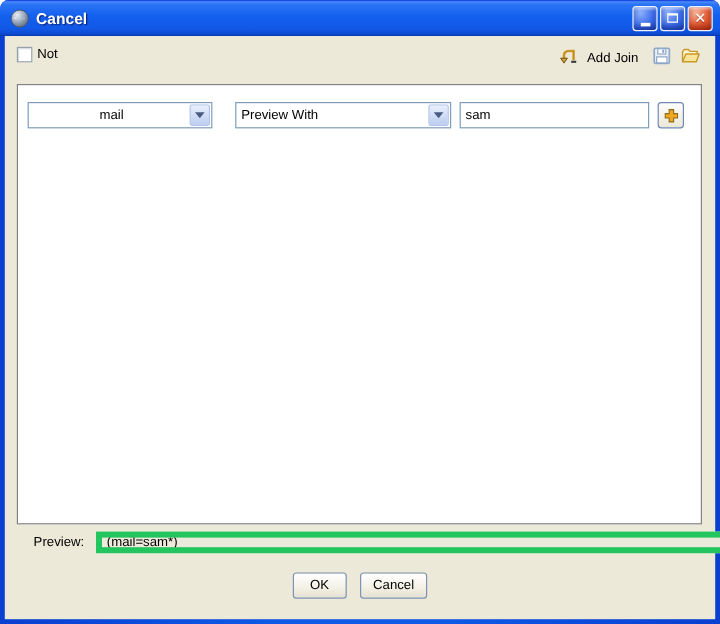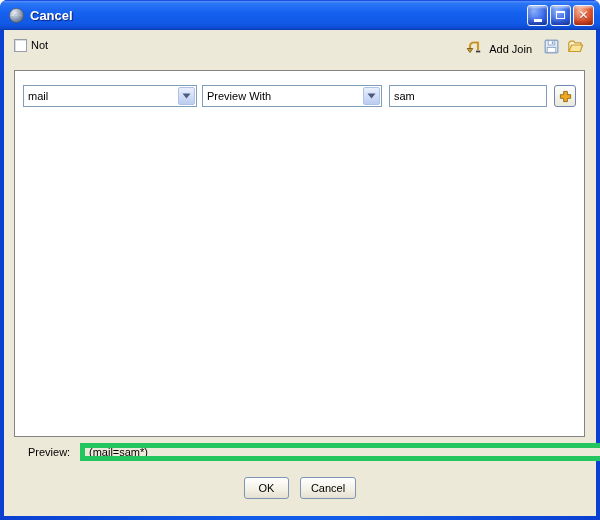--- a/index.html
+++ b/index.html
@@ -76,21 +76,21 @@
     box-sizing:border-box; display:flex; align-items:center;
     padding-left:4px; cursor:default;
   }
   .combo .combo-text { flex:1 1 auto; }
   .combo-btn {
     width:17px; height:18px; margin:1px 1px 1px 0; flex:0 0 auto;
     background:linear-gradient(180deg,#e9effc,#d2ddf6 50%,#bccdf1);
     border:1px solid #aec2ea; border-radius:2px; box-sizing:border-box;
     display:flex; align-items:center; justify-content:center;
   }
-  .combo1 { width:174px; margin-right:5px; }
+  .combo1 { width:154px; margin-right:19px;text-align:center; }
   .combo2 { width:180px; margin-right:7px; }
   .value-input {
     width:158px; height:22px; box-sizing:border-box;
     border:1px solid #7f9db9; background:#fff;
     font-family:inherit; font-size:11px; padding:0 4px; margin-right:7px;
   }
   .plus-btn {
     width:22px; height:22px; box-sizing:border-box;
     background:linear-gradient(180deg,#fdfdfb,#ece9d8);
     border:1px solid #6e87b5; border-radius:3px;

